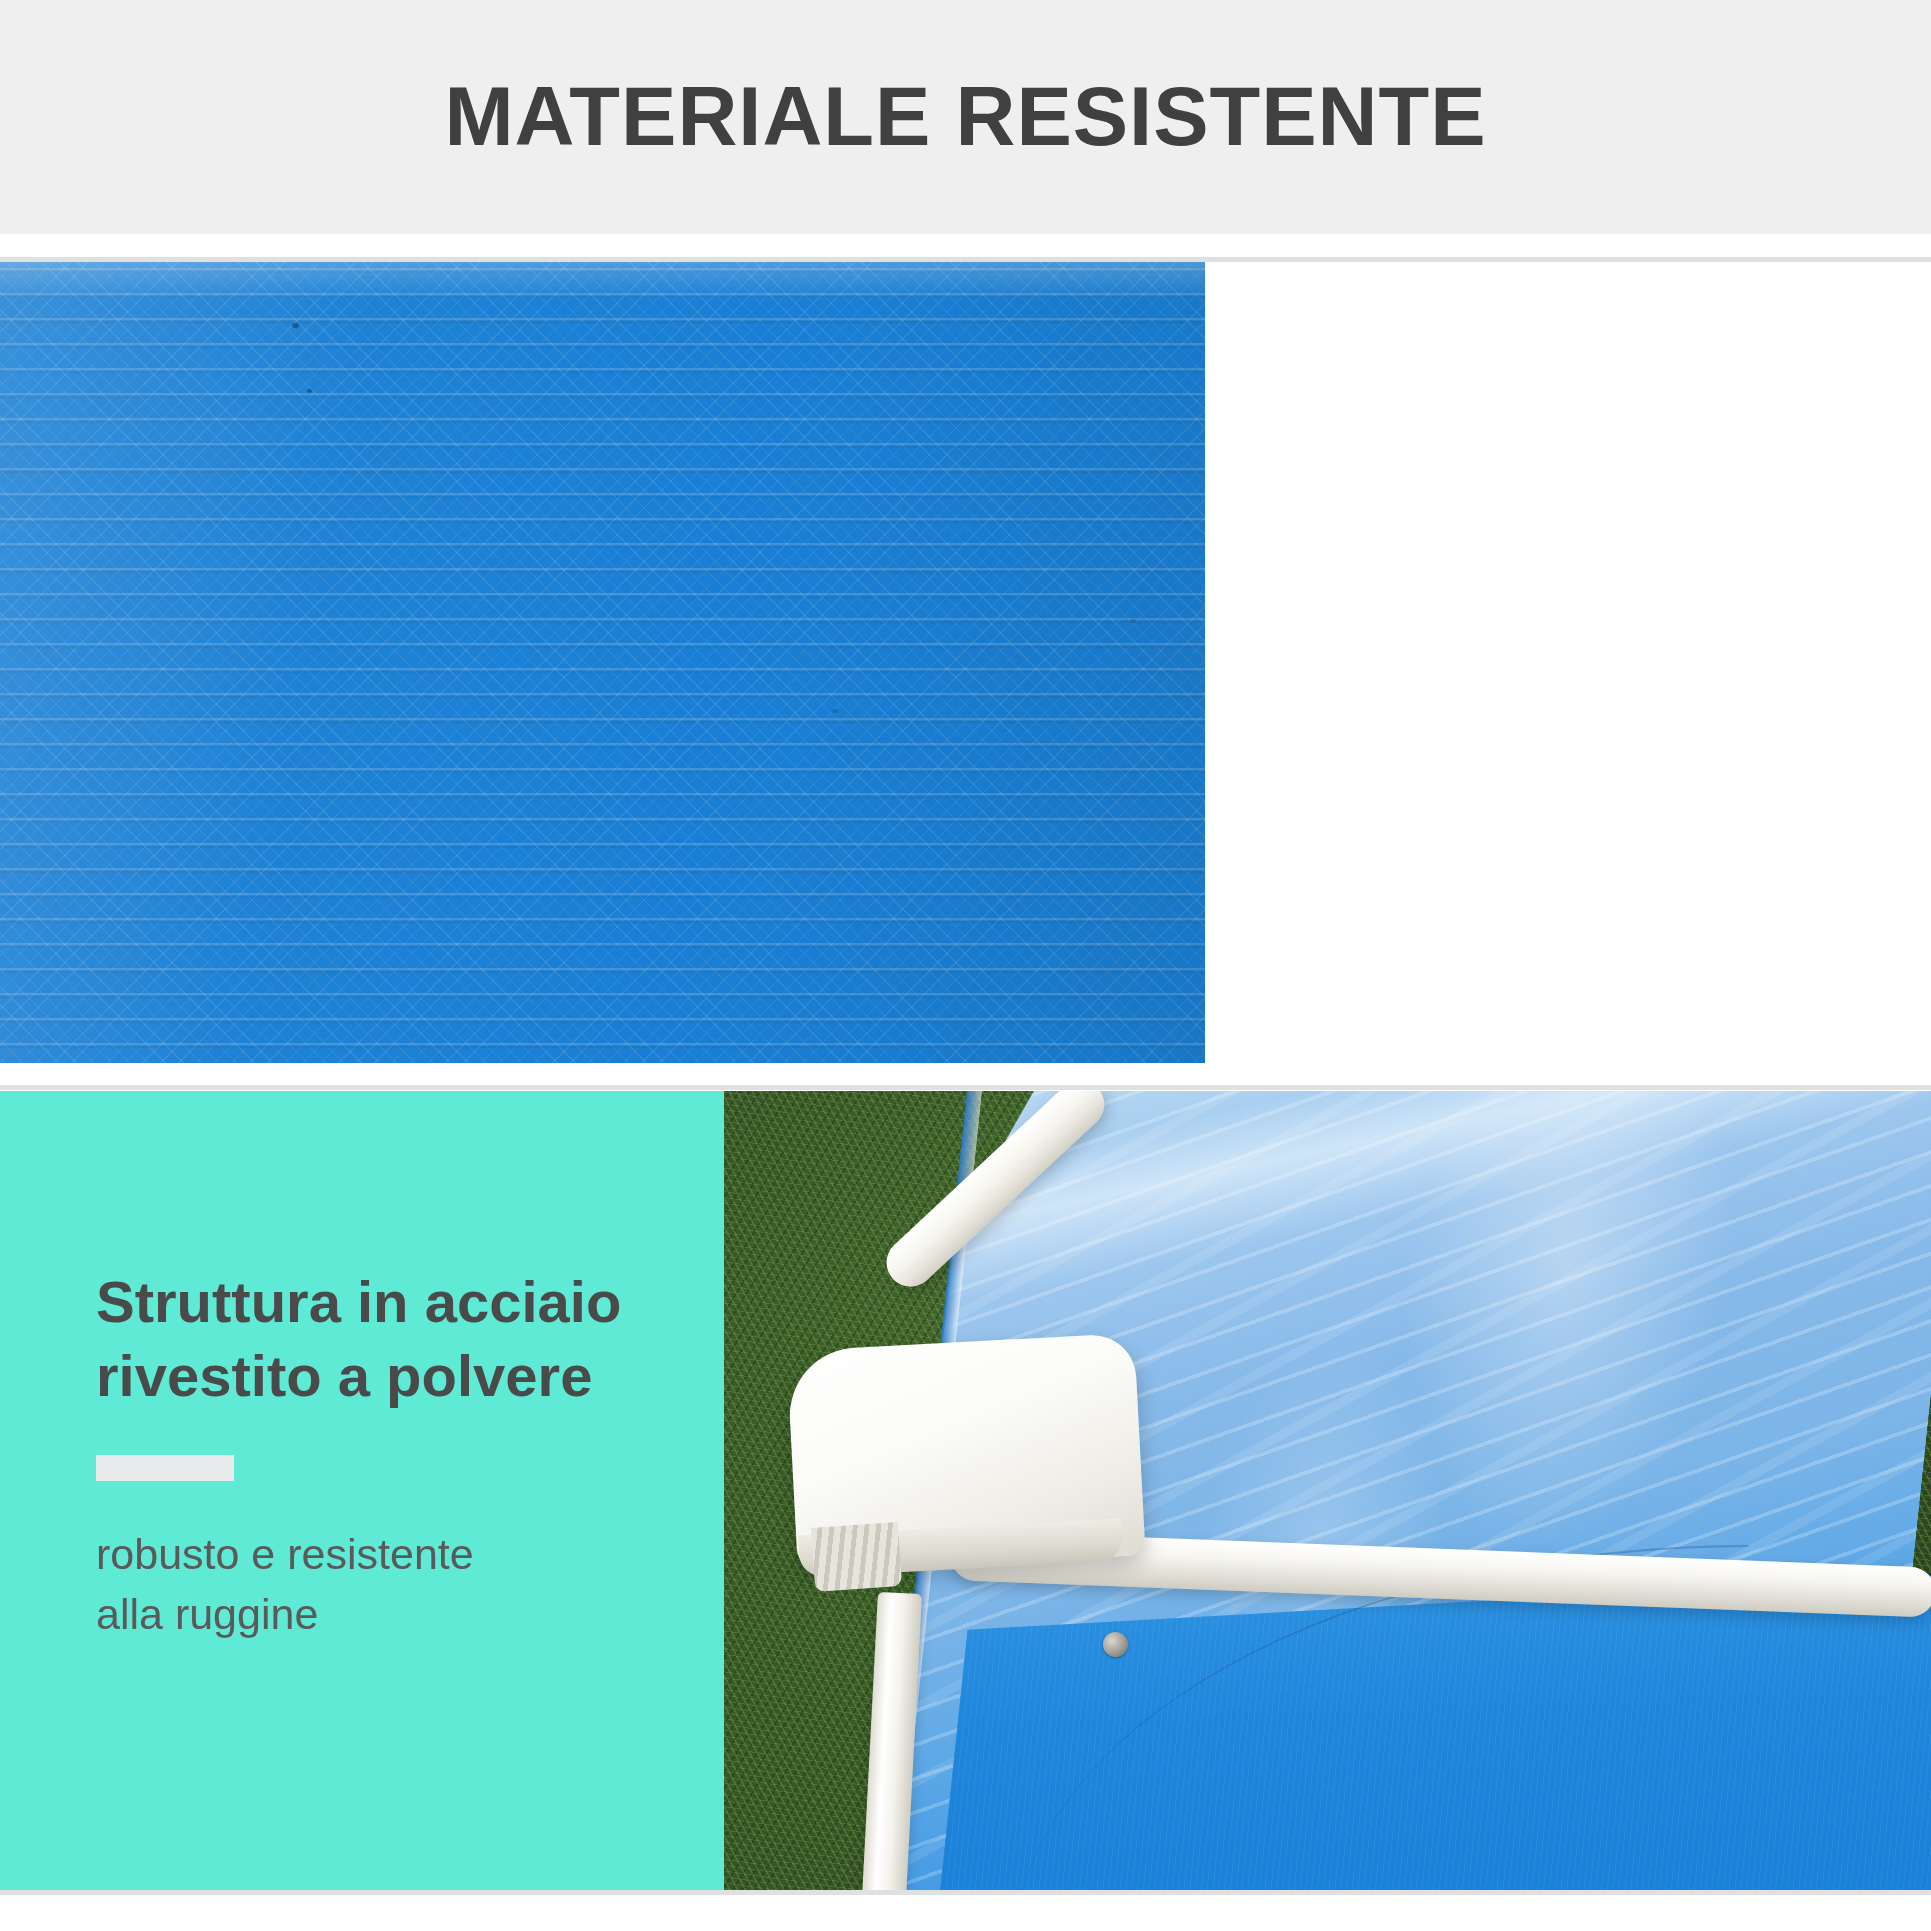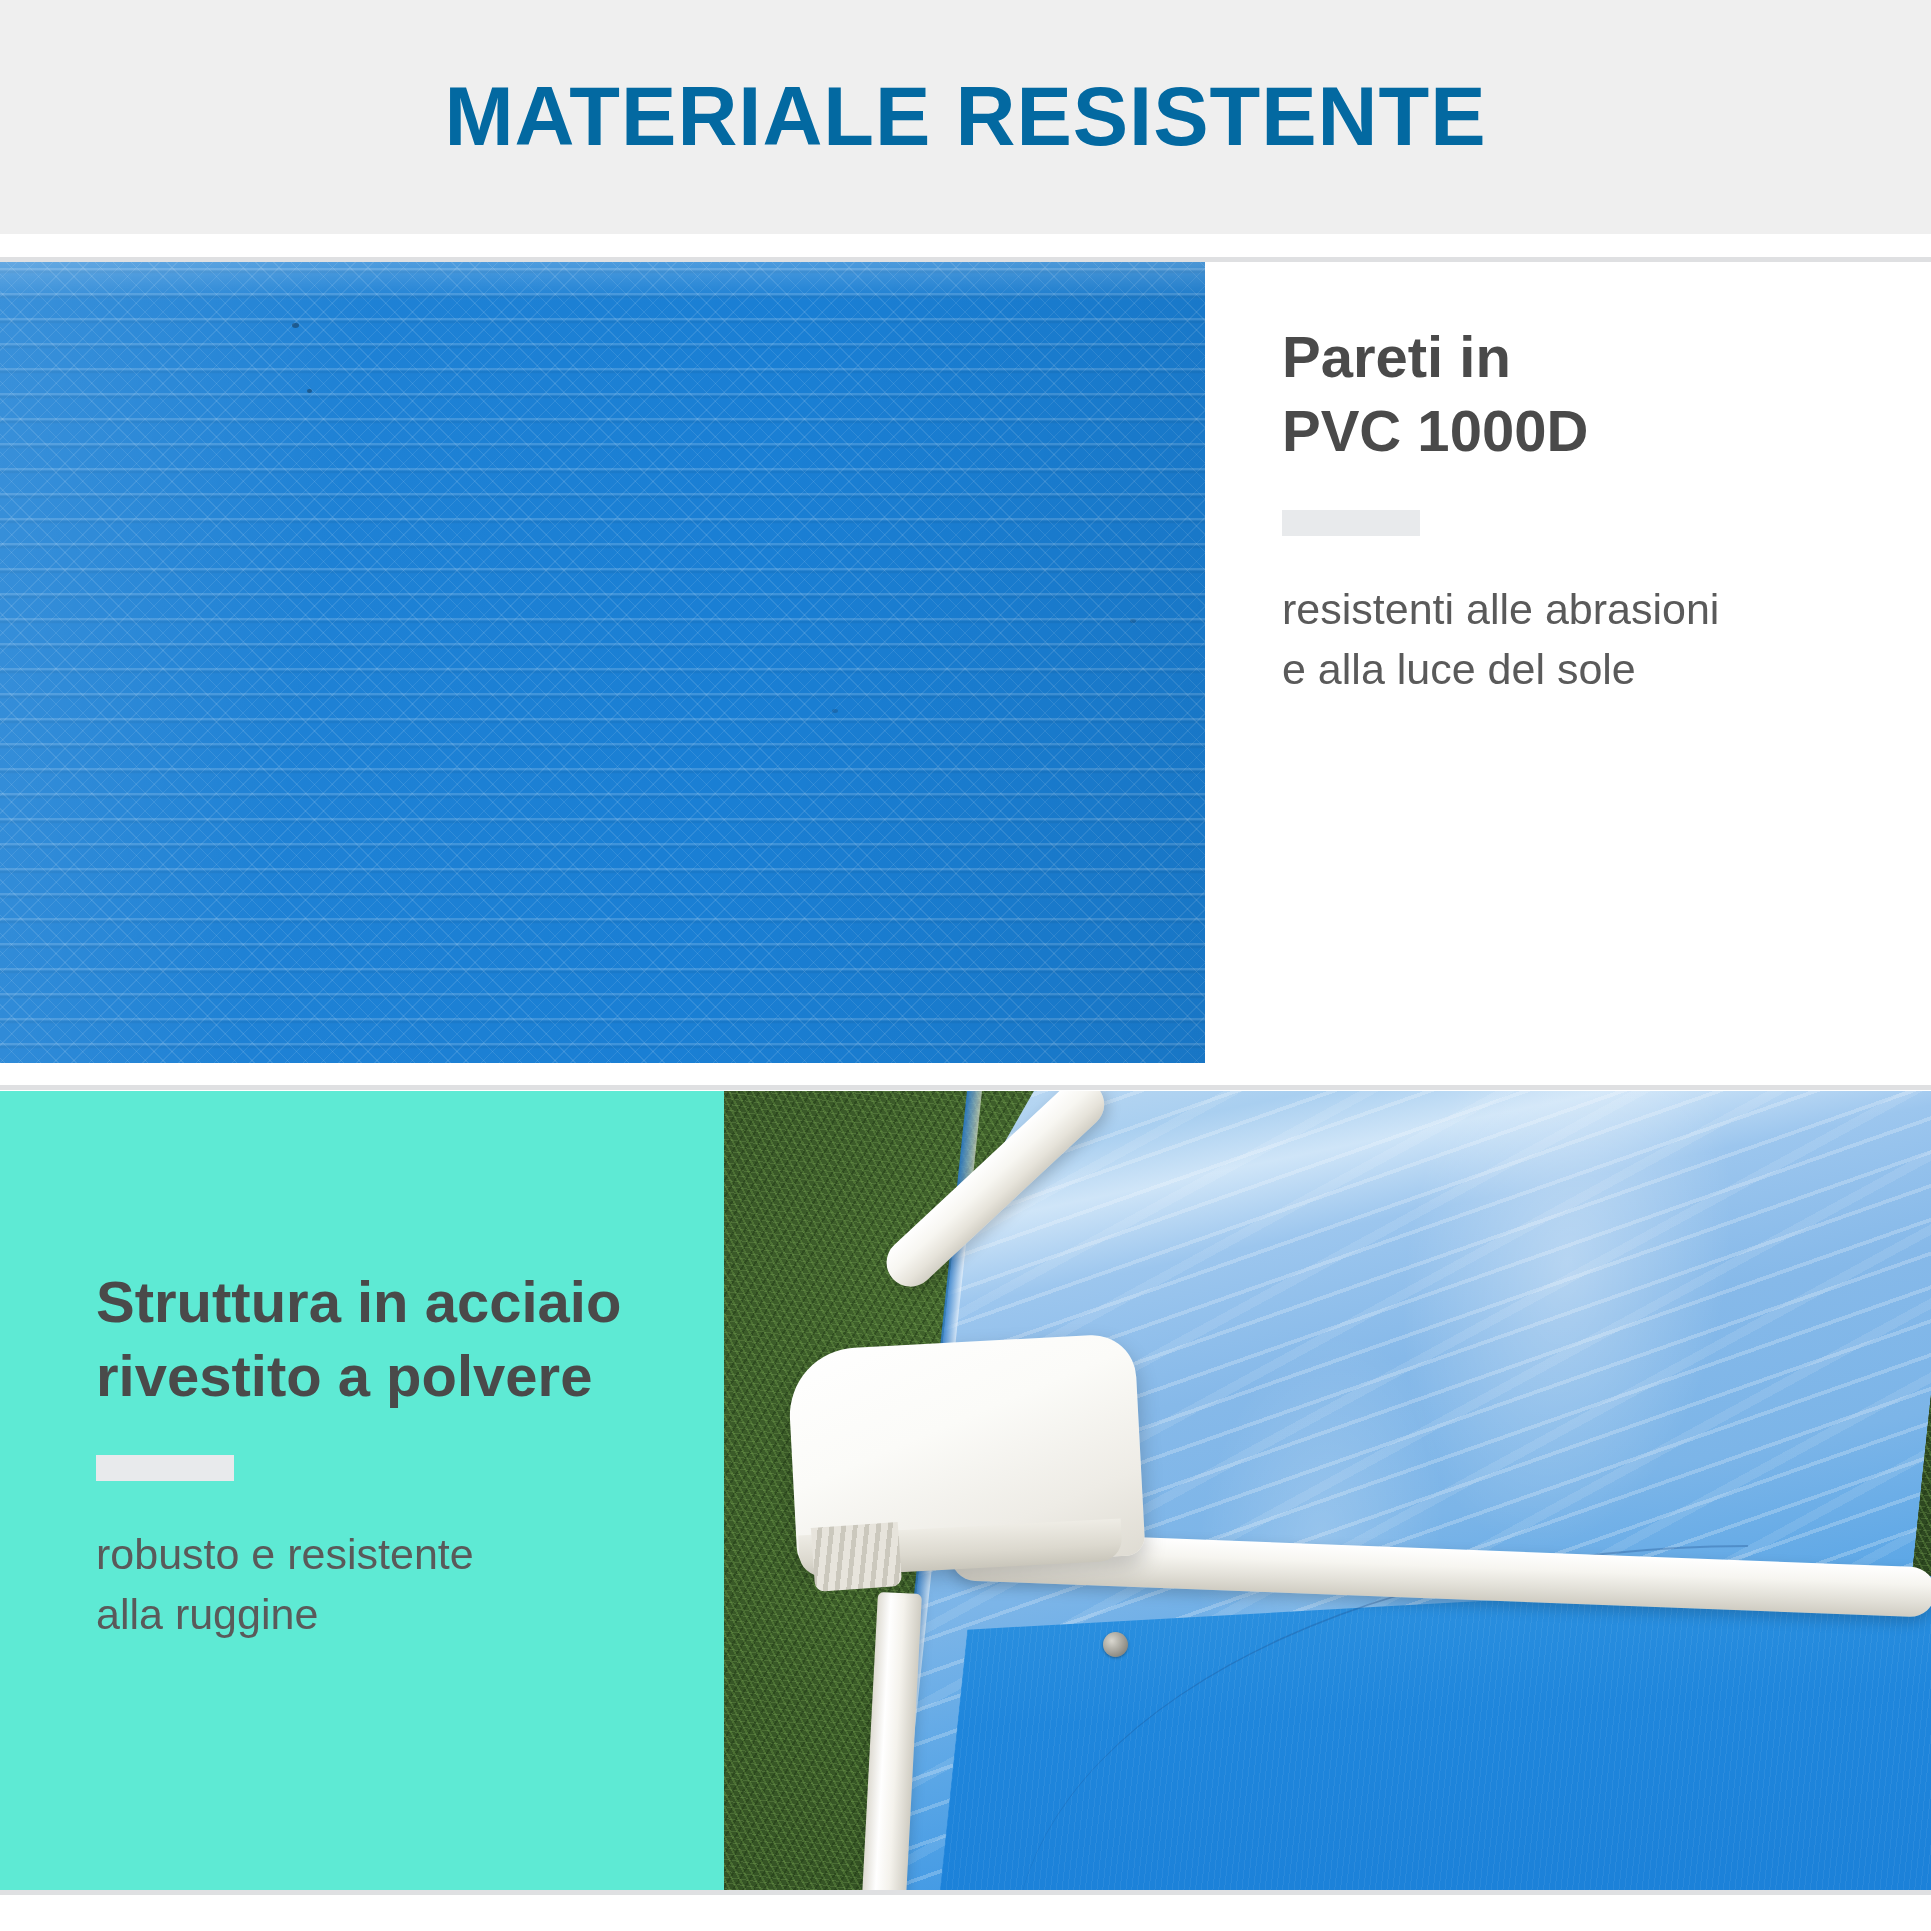--- a/index.html
+++ b/index.html
@@ -13,21 +13,21 @@
 
   
   .header-band{
     position:absolute;left:0;top:0;width:1931px;height:234px;
     background:#efefef;
   }
   .header-title{
     position:absolute;left:0;top:0;width:1931px;height:234px;
     display:flex;align-items:center;justify-content:center;
     font-size:83px;font-weight:bold;letter-spacing:1px;
-    color:#0369a1;
+    color:#404040;
     font-family:"Liberation Sans", sans-serif;
   }
   .rule-top{
     position:absolute;left:0;top:257px;width:1931px;height:4.8px;
     background:#dfe0e2;
   }
 
   
   .sec1{
     position:absolute;left:0;top:262px;width:1931px;height:801px;
@@ -233,27 +233,20 @@
     <div class="pvc-img">
       <div class="pvc-weave"></div>
       <div class="pvc-sheen"></div>
       <div class="pvc-topglow"></div>
       <div class="pvc-speck" style="left:292px;top:61px;width:6.8px;height:4.8px;"></div>
       <div class="pvc-speck" style="left:307px;top:127px;width:4.8px;height:3.9px;"></div>
       <div class="pvc-speck" style="left:832px;top:447px;width:5.8px;height:3.9px;opacity:.5;"></div>
       <div class="pvc-speck" style="left:1130px;top:357px;width:5.8px;height:3.9px;opacity:.45;"></div>
     </div>
 
-    <div class="txt1">
-      <div class="head">Pareti in
-PVC 1000D</div>
-      <div class="divider"></div>
-      <div class="body">resistenti alle abrasioni
-e alla luce del sole</div>
-    </div>
 
   </div>
 
   <div class="rule-mid"></div>
 
   <div class="sec2">
 
     <div class="txt2">
       <div class="head">Struttura in acciaio
 rivestito a polvere</div>

